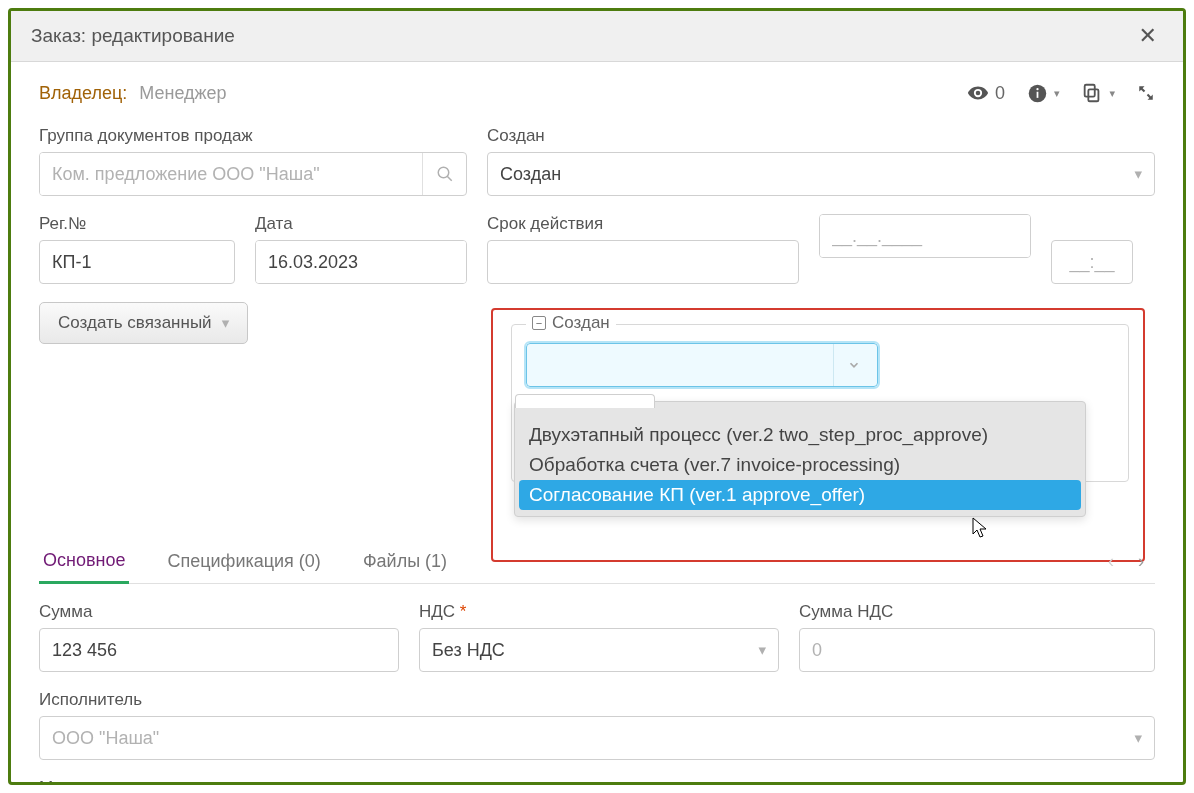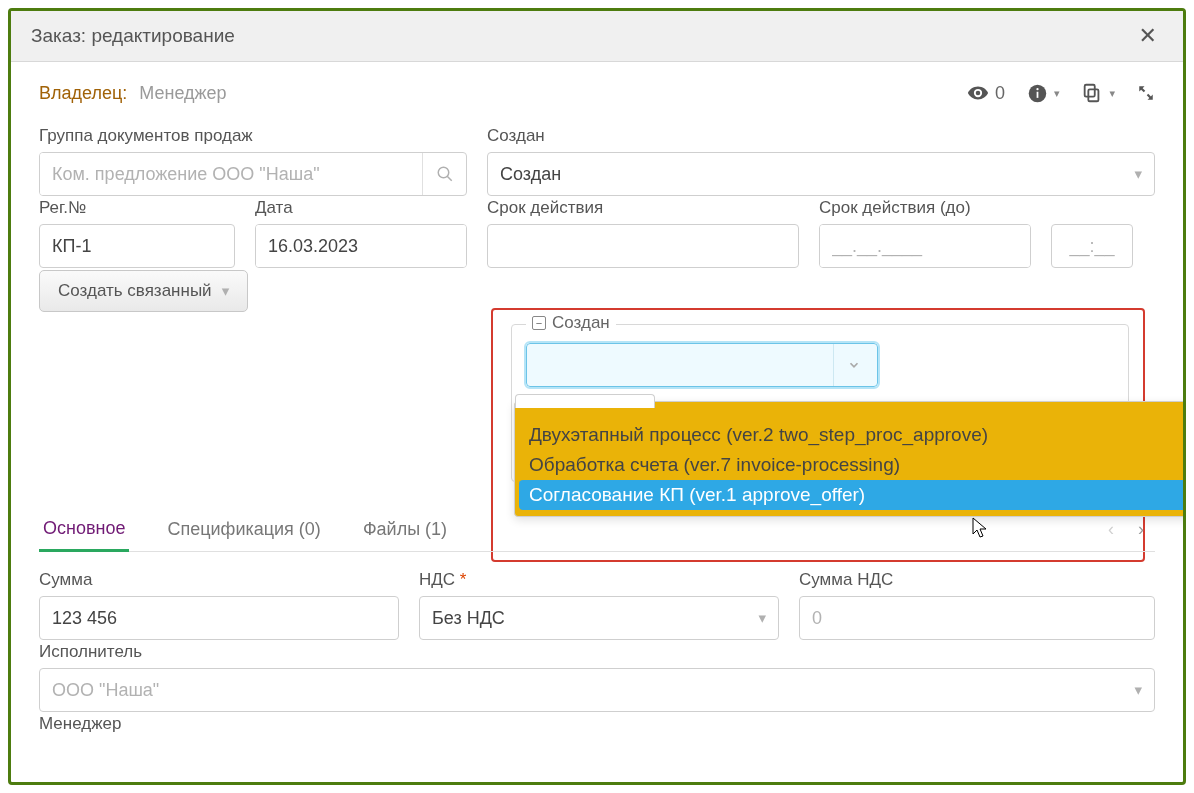--- a/index.html
+++ b/index.html
@@ -48,21 +48,21 @@
   align-items: center;
   margin-bottom: 22px;
 }
 .owner-block { display: flex; gap: 12px; align-items: center; }
 .owner-label { color: #a16207; font-size: 18px; }
 .owner-value { color: #9a9a9a; font-size: 18px; }
 .topbar-icons { display: flex; gap: 22px; align-items: center; color: #666; }
 .icon-group { display: flex; align-items: center; gap: 6px; }
 .dropdown-caret { font-size: 11px; color: #888; }
 
-.row { display: flex; gap: 20px; margin-bottom: 2px; }
+.row { display: flex; gap: 20px; margin-bottom: 18px; }
 .field { display: flex; flex-direction: column; gap: 6px; }
 .field-label { color: #555; font-size: 17px; }
 .required { color: #d40; }
 
 .input, .select {
   border: 1px solid #cfcfcf;
   border-radius: 4px;
   height: 44px;
   padding: 0 12px;
   font-size: 18px;
@@ -170,22 +170,22 @@
 .process-select .chev-box {
   width: 40px; height: 100%;
   display: flex; align-items: center; justify-content: center;
   border-left: 1px solid #cde8f2;
   color: #aaa;
 }
 .dropdown {
   position: absolute;
   top: 76px;
   left: 2px;
-  width: 680px;
-  background: #eab308;
+  width: 572px;
+  background: #e5e5e5;
   border: 1px solid #cfcfcf;
   border-radius: 4px;
   box-shadow: 0 3px 10px rgba(0,0,0,0.12);
   padding: 18px 0 6px 0;
 }
 .dropdown-stub {
   position: absolute;
   top: -8px;
   left: 0px;
   width: 140px;
@@ -326,21 +326,20 @@
         <div class="input-with-btn">
           <input type="text" value="16.03.2023" style="">
 
         </div>
       </div>
       <div class="field" style="width:312px">
         <span class="field-label">Срок действия</span>
         <input class="input" type="text" style="">
       </div>
       <div class="field" style="width:212px">
-        <span class="field-label">Срок действия (до)</span>
         <div class="input-with-btn">
           <input type="text" placeholder="__.__.____" style="">
 
         </div>
       </div>
       <div class="field" style="width:82px">
         <span class="field-label">&nbsp;</span>
         <input class="input" type="text" style="text-align: center;" placeholder="__:__">
       </div>
     </div>

